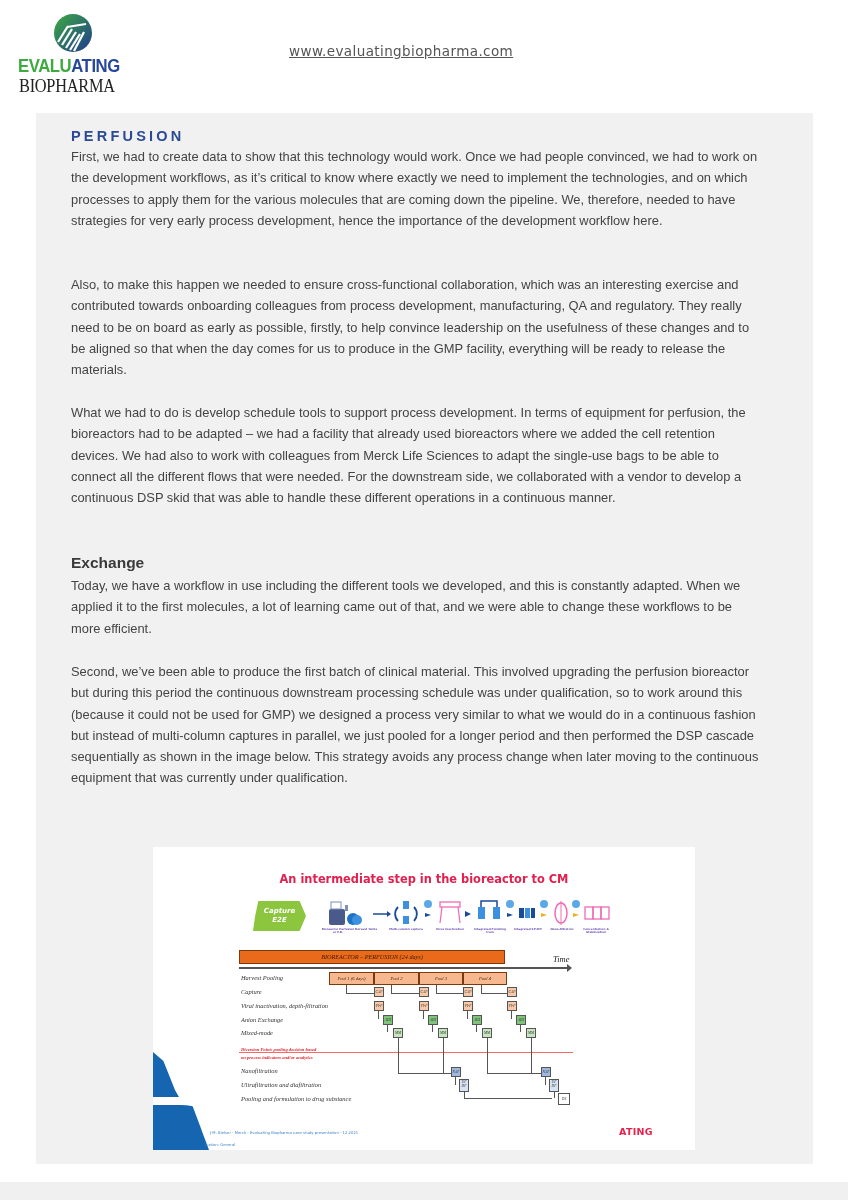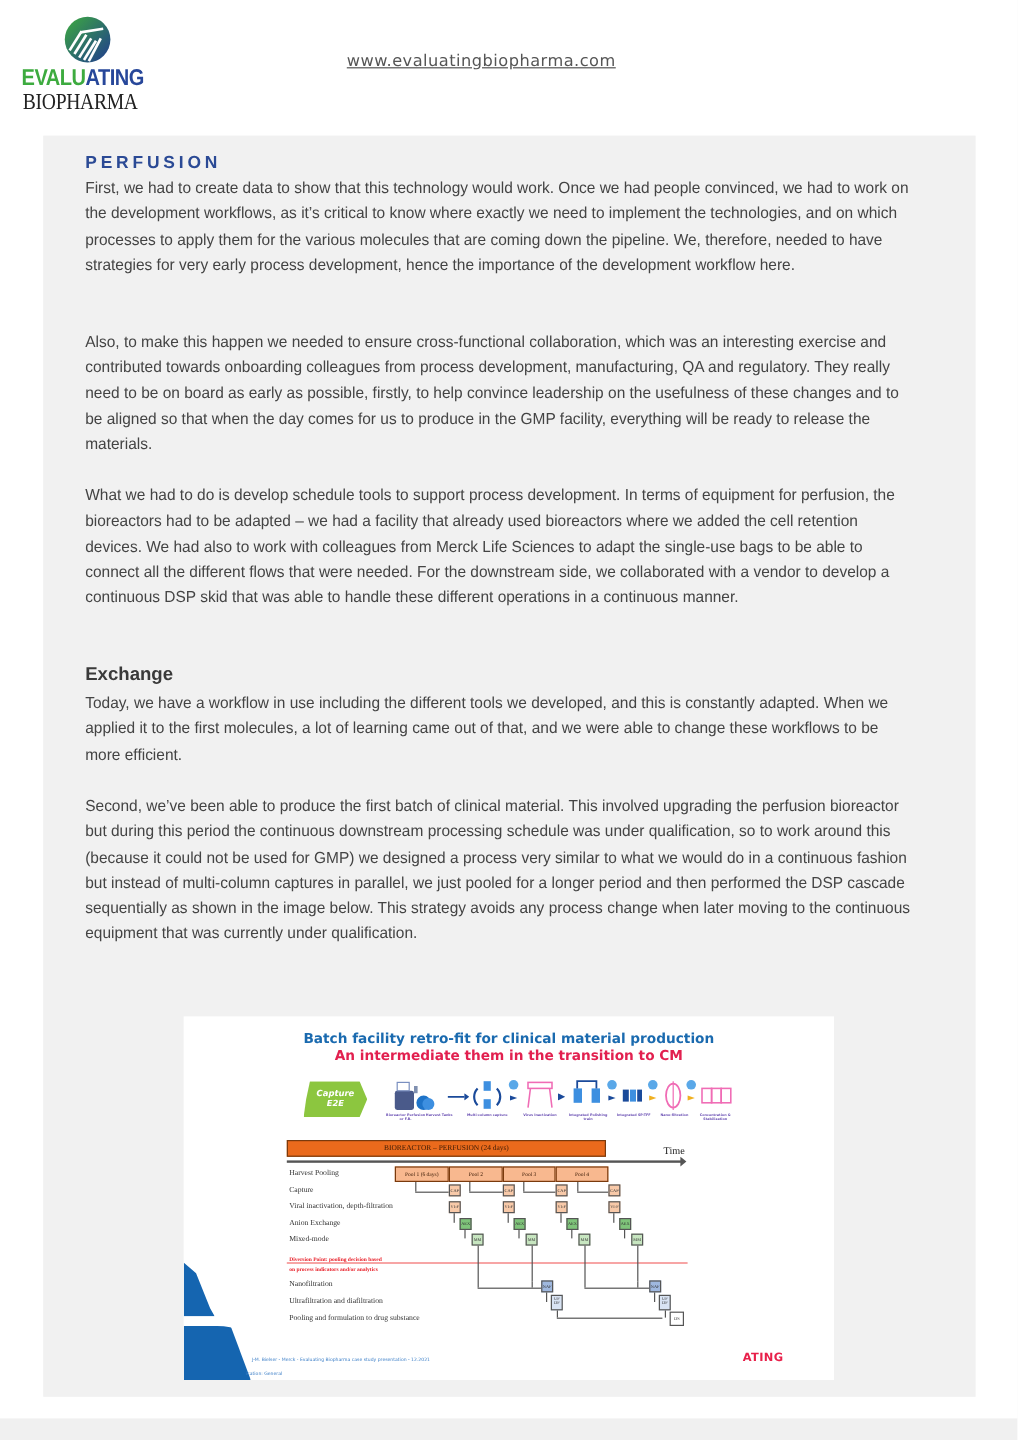--- a/index.html
+++ b/index.html
@@ -39,21 +39,21 @@
     .present-badge { position: absolute; left: 100px; top: 54px; width: 53px; height: 30px; background: #8cc63f;
       clip-path: polygon(10% 0, 88% 0, 100% 50%, 88% 100%, 0 100%, 4% 50%); color: #fff;
       font-family: "DejaVu Sans", sans-serif; font-style: italic; font-weight: 700; font-size: 7px;
       text-align: center; line-height: 9px; padding-top: 6px; }
 
     .process-icons { position: absolute; left: 172px; top: 50px; width: 360px; height: 48px; }
     .picon { position: absolute; top: 2px; }
     .picon-label { position: absolute; top: 31px; font-size: 2.8px; line-height: 3.3px; color: #6a4fb3;
       font-weight: 700; text-align: center; width: 34px; }
 
-    .gantt { position: absolute; left: 0; top: 0; width: 542px; height: 242px; font-family: "Liberation Serif", serif; }
+    .gantt { position: absolute; left: 0; top: 0; width: 542px; height: 242px; font-family: "Liberation Serif", serif; font-style: italic; }
     .perf-bar { position: absolute; left: 86px; top: 103px; width: 266px; height: 14px; background: #ea6a1c;
       border: 1px solid #7a3a0d; color: #3a1a05; font-size: 6.2px; text-align: center; line-height: 12px; }
     .time-axis { position: absolute; left: 86px; top: 120px; width: 330px; height: 2px; background: #555; }
     .time-arrow { position: absolute; left: 414px; top: 117px; width: 0; height: 0;
       border-top: 4px solid transparent; border-bottom: 4px solid transparent; border-left: 5px solid #555; }
     .time-label { position: absolute; left: 400px; top: 107px; font-size: 8.5px; color: #222; }
 
     .row-label { position: absolute; left: 88px; font-size: 6.4px; color: #333; white-space: nowrap; }
     .divert { position: absolute; left: 88px; font-size: 4.6px; color: #e8202a; font-weight: 700; white-space: nowrap; }
     .divert-line { position: absolute; left: 86px; top: 205px; width: 334px; height: 1px; background: #f26a6a; }
@@ -112,22 +112,21 @@
 <div class="section-title">PERFUSION</div>
 <p class="para" style="top:146px">First, we had to create data to show that this technology would work. Once we had people convinced, we had to work on the development workflows, as it’s critical to know where exactly we need to implement the technologies, and on which processes to apply them for the various molecules that are coming down the pipeline. We, therefore, needed to have strategies for very early process development, hence the importance of the development workflow here.</p>
 <p class="para" style="top:274px">Also, to make this happen we needed to ensure cross-functional collaboration, which was an interesting exercise and contributed towards onboarding colleagues from process development, manufacturing, QA and regulatory. They really need to be on board as early as possible, firstly, to help convince leadership on the usefulness of these changes and to be aligned so that when the day comes for us to produce in the GMP facility, everything will be ready to release the materials.</p>
 <p class="para" style="top:402px">What we had to do is develop schedule tools to support process development. In terms of equipment for perfusion, the bioreactors had to be adapted – we had a facility that already used bioreactors where we added the cell retention devices. We had also to work with colleagues from Merck Life Sciences to adapt the single-use bags to be able to connect all the different flows that were needed. For the downstream side, we collaborated with a vendor to develop a continuous DSP skid that was able to handle these different operations in a continuous manner.</p>
 
 <div class="sub-title">Exchange</div>
 <p class="para" style="top:575px">Today, we have a workflow in use including the different tools we developed, and this is constantly adapted. When we applied it to the first molecules, a lot of learning came out of that, and we were able to change these workflows to be more efficient.</p>
 <p class="para" style="top:661px">Second, we’ve been able to produce the first batch of clinical material. This involved upgrading the perfusion bioreactor but during this period the continuous downstream processing schedule was under qualification, so to work around this (because it could not be used for GMP) we designed a process very similar to what we would do in a continuous fashion but instead of multi-column captures in parallel, we just pooled for a longer period and then performed the DSP cascade sequentially as shown in the image below. This strategy avoids any process change when later moving to the continuous equipment that was currently under qualification.</p>
 
 <div class="slide">
-  <div class="slide-title1">Batch facility retro-fit for clinical material production</div>
-  <div class="slide-title2">An intermediate them in the transition to CM</div>
+  <div class="slide-title2">An intermediate step in the bioreactor to CM</div>
 
   <div class="present-badge">
     <div>Capture</div>
     <div>E2E</div>
   </div>
 
   <div class="process-icons">
     <svg class="picon" style="left:2px" width="44" height="28" viewBox="0 0 44 28">
       <rect x="2" y="10" width="16" height="16" rx="2" fill="#4a5a8a"></rect>
       <rect x="4" y="3" width="10" height="7" fill="none" stroke="#7a8fc0" stroke-width="1"></rect>

